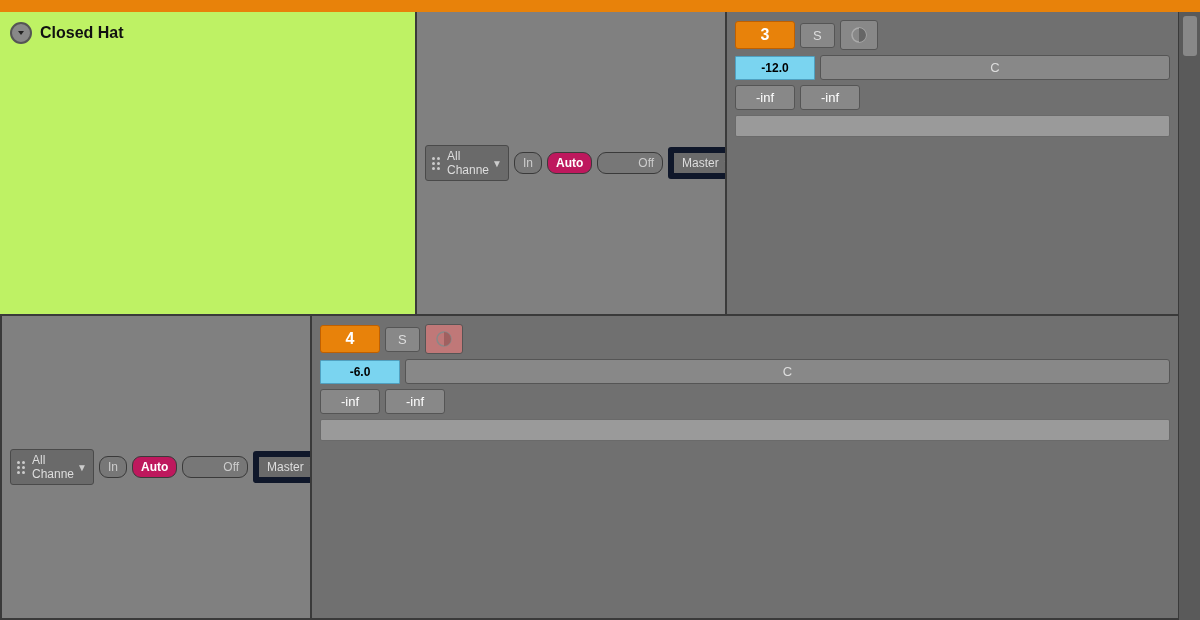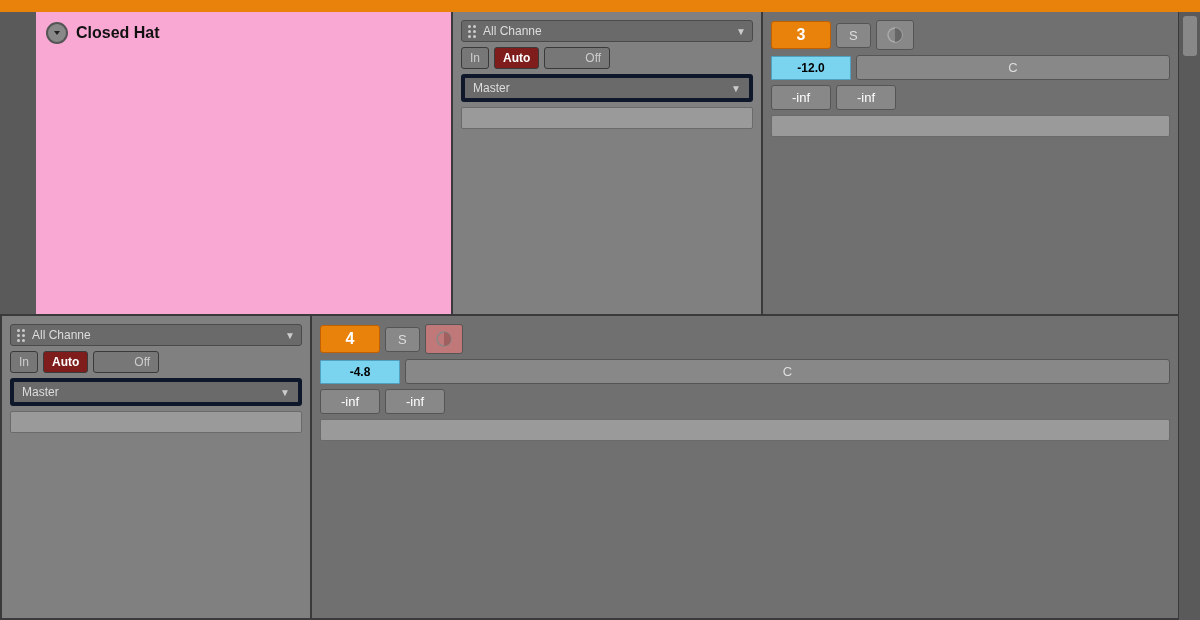--- a/index.html
+++ b/index.html
@@ -31,22 +31,21 @@
       display: flex;
       flex-direction: column;
       align-items: flex-start;
       justify-content: flex-start;
       padding: 10px 10px;
       width: 415px;
       position: relative;
     }
 
     .track-label-closed-hat {
-      background: #f9a8d4;
-      margin-left: 36px;
+      background: #bef264;
     }
 
     .track-label-clap {
       background: #b8d8f0;
     }
 
     .track-header {
       display: flex;
       align-items: center;
       gap: 8px;
@@ -73,21 +72,21 @@
     .track-name {
       font-weight: bold;
       font-size: 16px;
       color: #111;
     }
 
     .track-controls {
       background: #808080;
       width: 310px;
       display: flex;
-      flex-direction: column;
+      flex-direction: row;
       padding: 8px 8px;
       gap: 5px;
       border-left: 2px solid #3a3a3a;
     }
 
     .control-row {
       display: flex;
       flex-direction: row;
       align-items: center;
       gap: 5px;
@@ -132,51 +131,51 @@
       color: #ddd;
     }
 
     .dropdown-arrow {
       font-size: 10px;
       color: #ccc;
     }
 
     .btn {
       padding: 3px 8px;
-      border-radius: 3px;
+      border-radius: 9px;
       border: 1px solid #3a3a3a;
       font-size: 12px;
       cursor: pointer;
       background: #888;
       color: #eee;
       font-weight: normal;
     }
 
     .btn-in {
       background: #777;
       color: #ccc;
     }
 
     .btn-auto {
-      background: #7f1d1d;
+      background: #be185d;
       color: #fff;
       font-weight: bold;
     }
 
     .btn-off {
       background: #777;
       color: #ccc;
       padding-left: 40px;
     }
 
     .master-selector {
       display: flex;
       align-items: center;
       background: #6a6a6a;
-      border: 4px solid #0f172a;
+      border: 6px solid #0f172a;
       border-radius: 3px;
       padding: 3px 8px;
       font-size: 12px;
       color: #eee;
       cursor: pointer;
       gap: 4px;
       width: 100%;
     }
 
     .master-text {
@@ -451,21 +450,21 @@
           <button class="btn-s">S</button>
           <div class="btn-phase btn-phase-active">
             <svg width="18" height="18" viewBox="0 0 18 18">
               <circle cx="9" cy="9" r="7" fill="none" stroke="#888" stroke-width="1.5"></circle>
               <path d="M9 2 A7 7 0 0 1 9 16" fill="#a06060"></path>
             </svg>
           </div>
         </div>
 
         <div class="param-row">
-          <div class="value-box-blue">-4.8</div>
+          <div class="value-box-blue">-6.0</div>
           <button class="btn-c">C</button>
         </div>
 
         <div class="param-row">
           <div class="inf-box">-inf</div>
           <div class="inf-box">-inf</div>
         </div>
 
         <div class="param-row">
           <div class="empty-bar" style="width:100%; height:22px;"></div>

